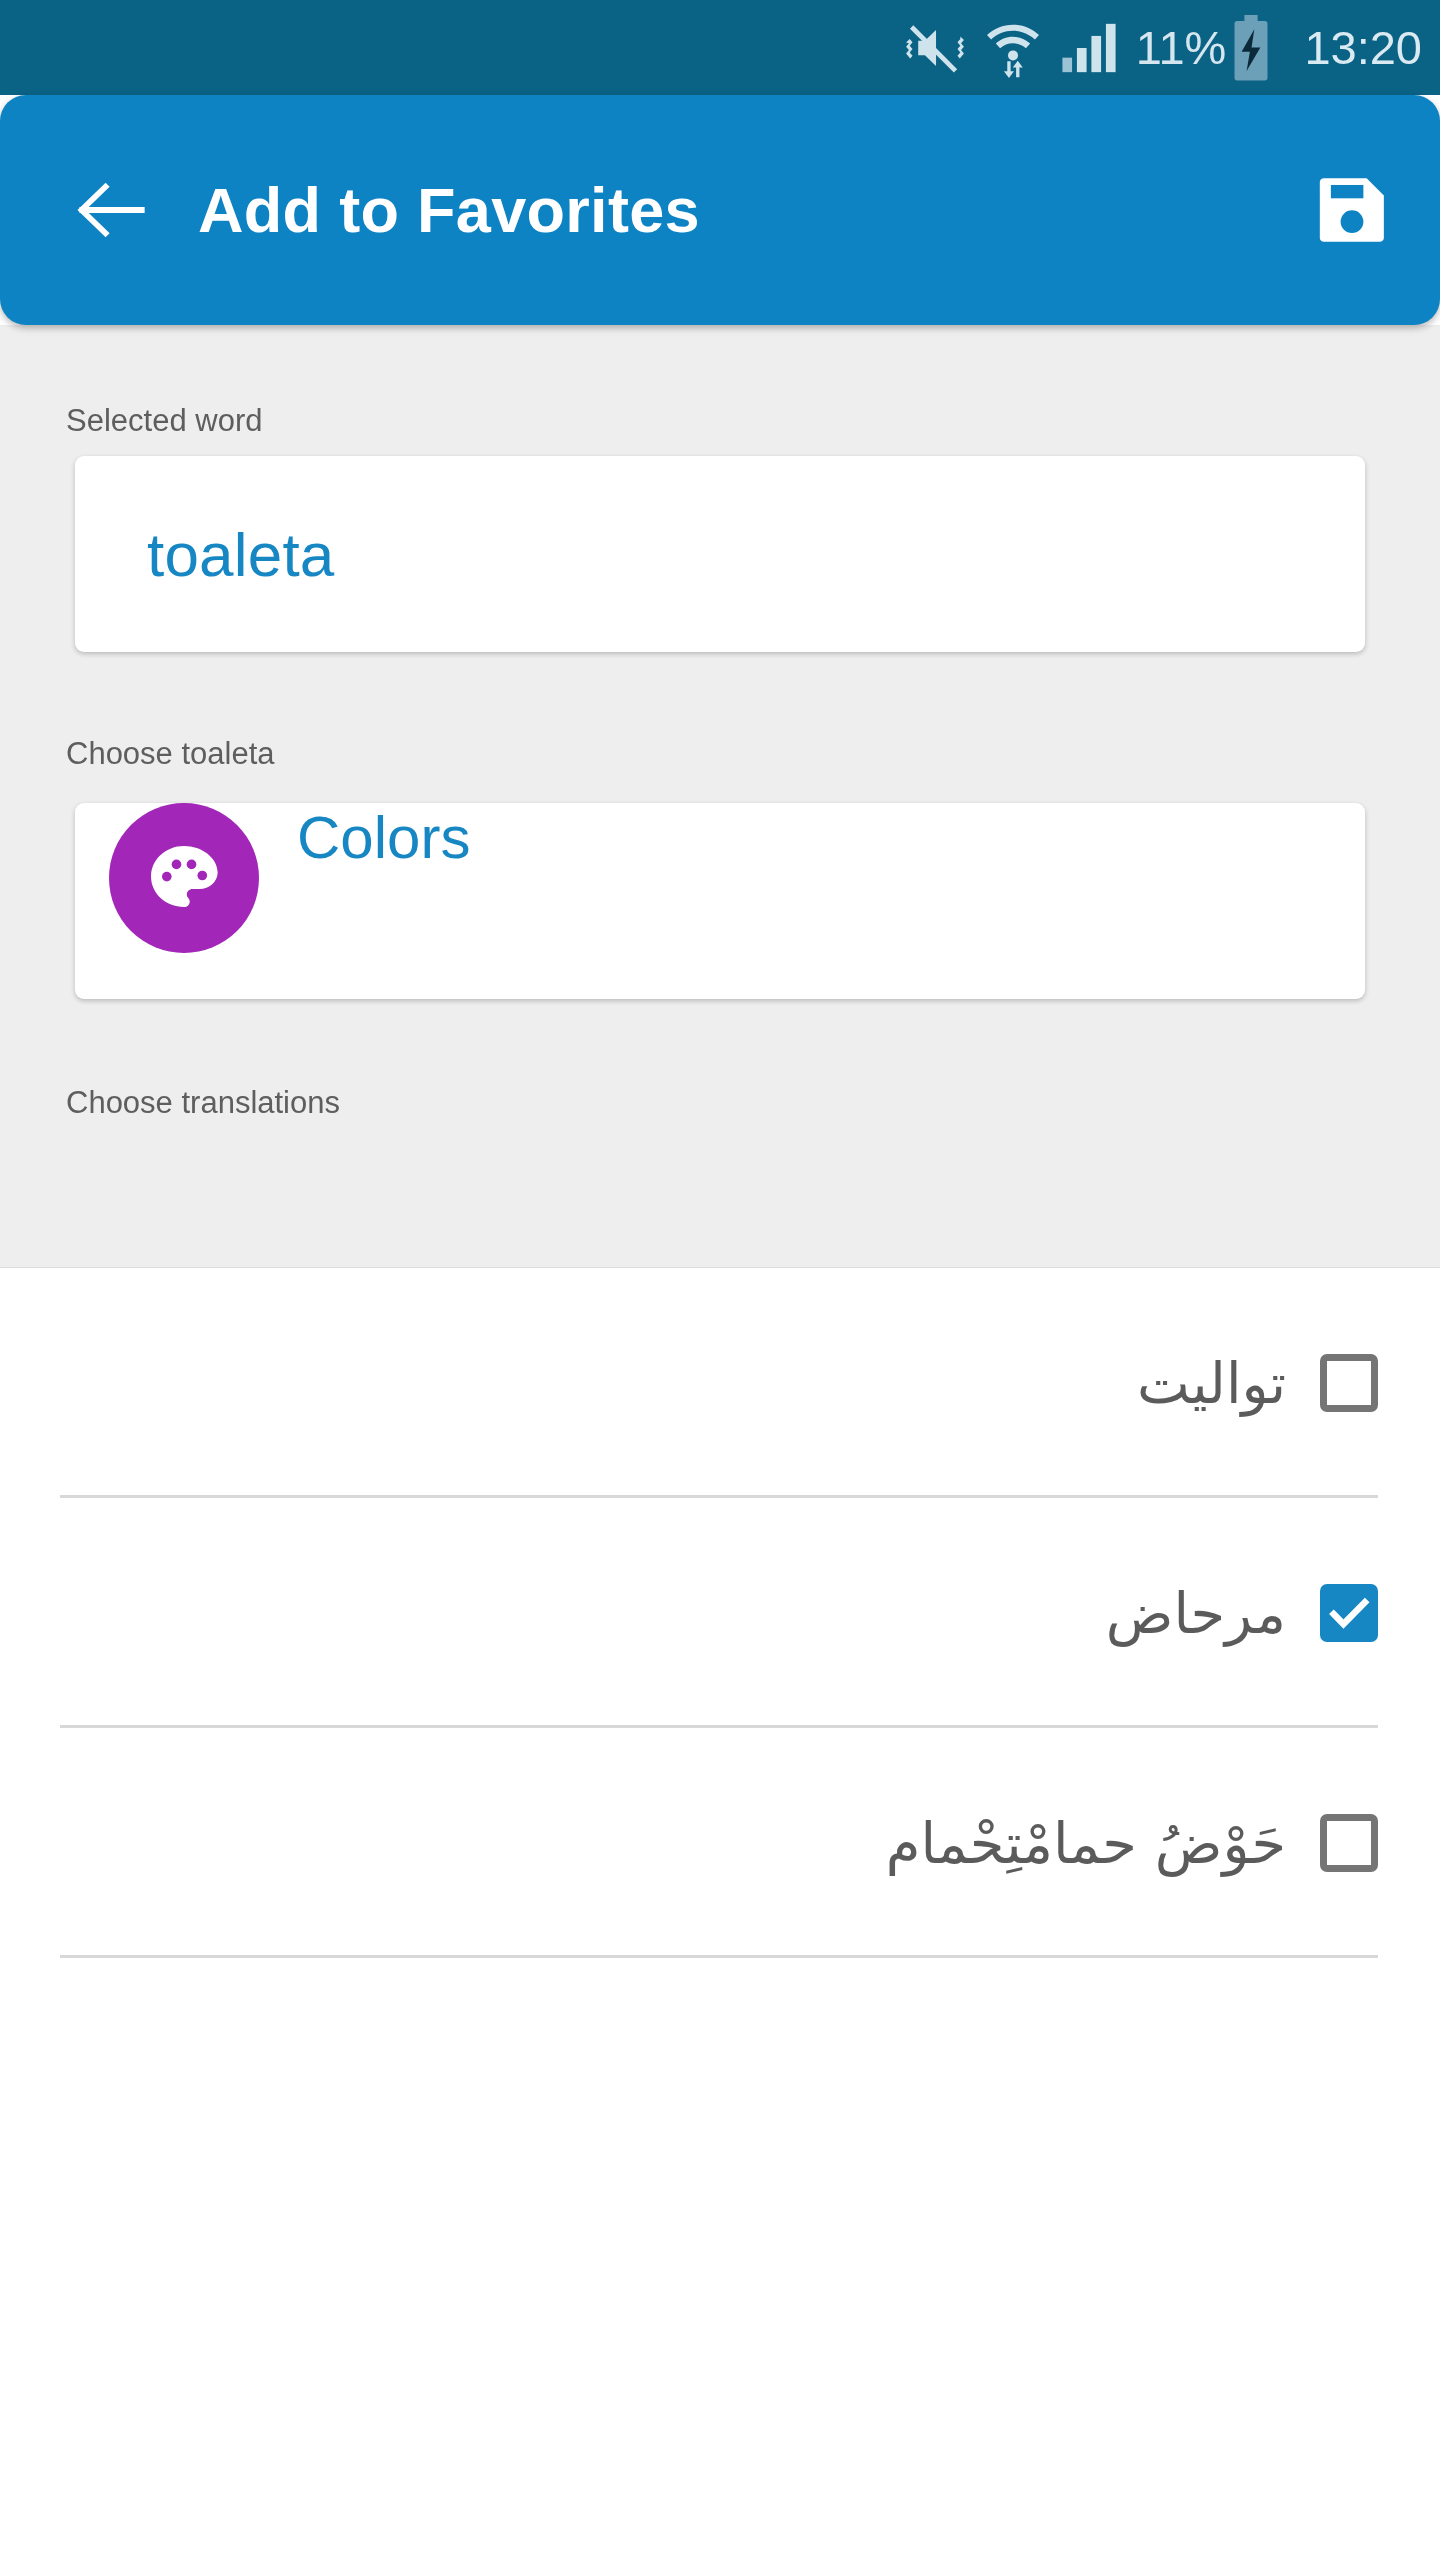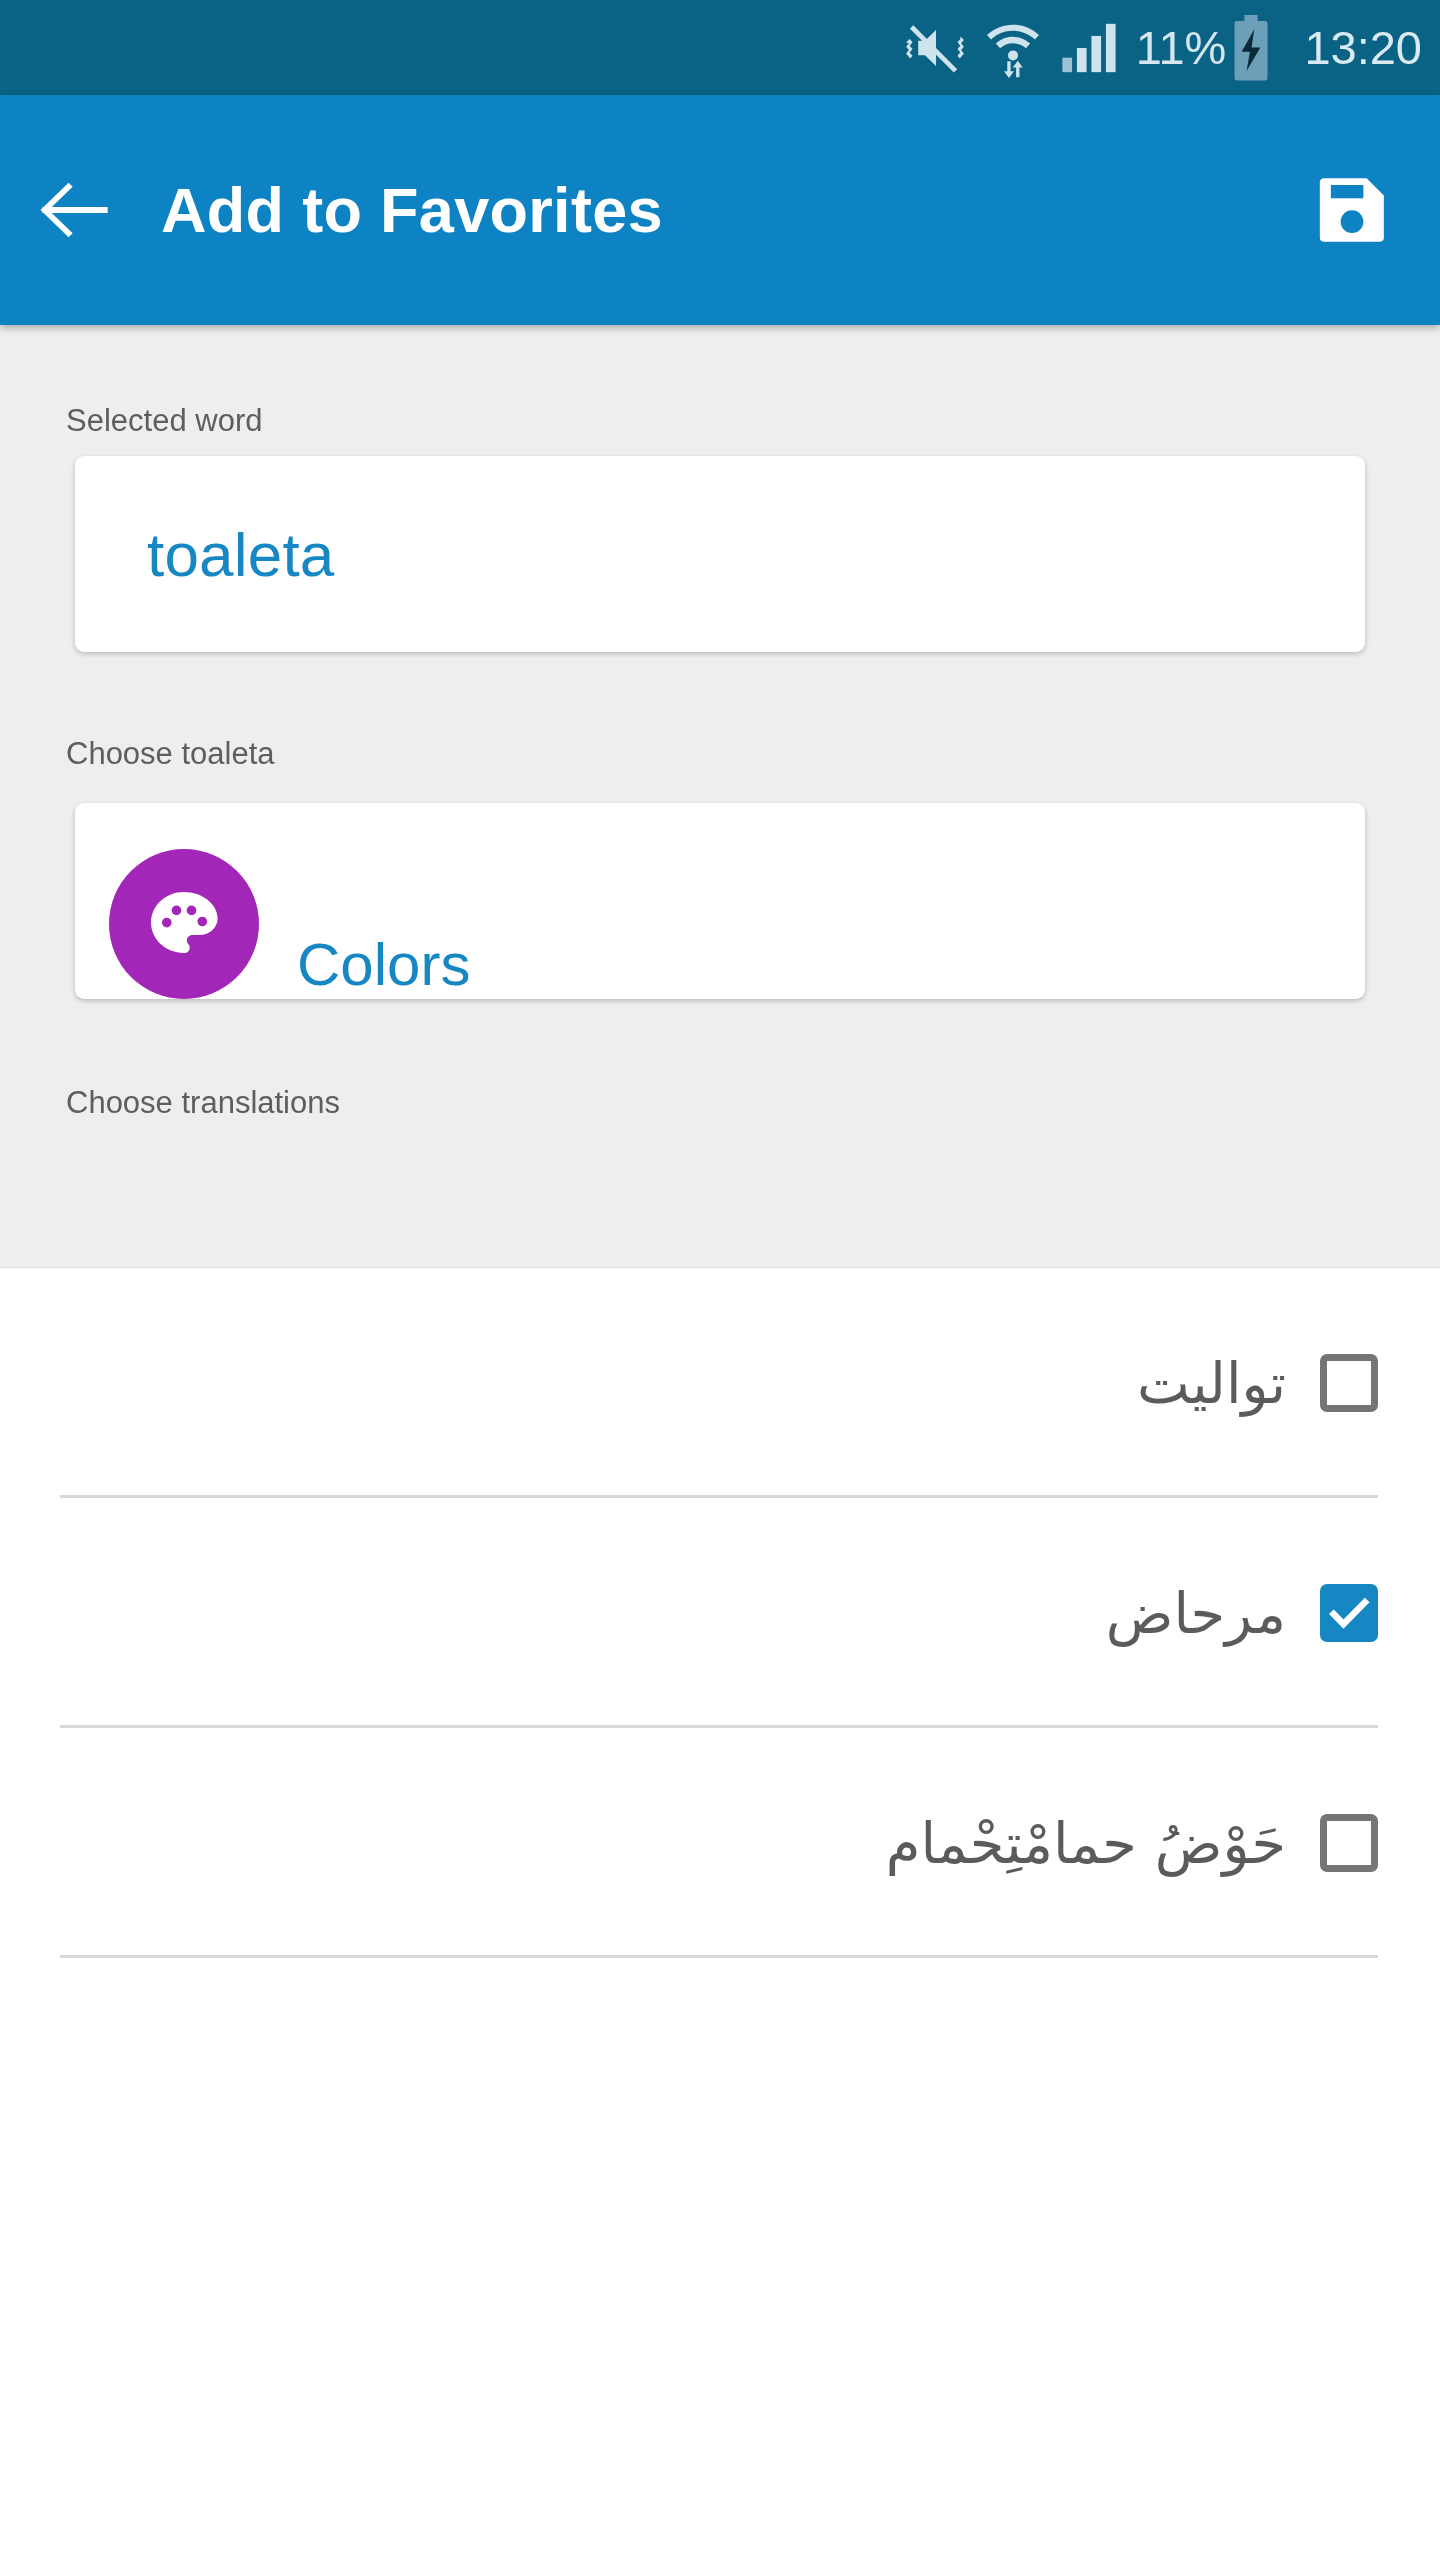--- a/index.html
+++ b/index.html
@@ -26,24 +26,25 @@
     font-family:"Liberation Sans", sans-serif;
   }
   .sb-clock{ font-size:47px; color:#d9eaf2; margin-left:14px; }
   .pct-battery{ display:flex; align-items:center; gap:4px; }
 
   
   .app-bar{
     height:230px; width:100%;
     background:#0d83c4;
     display:flex; align-items:center;
-    padding:0 40px 0 31px;
+    padding:0 40px 0 68px;
     position:relative;
     box-shadow:0 3px 7px rgba(0,0,0,0.28);
     z-index:5;
+    border-radius:26px;
   }
   .back-btn{
     width:86px; height:86px;
     display:flex; align-items:center; justify-content:center;
     flex:0 0 auto;
   }
   .app-title{
     color:#ffffff;
     font-size:63px;
     font-weight:bold;
@@ -87,21 +88,21 @@
     padding-left:72px;
     margin-top:20px;
   }
   .word-value{
     font-size:62px;
     color:#1787c4;
     letter-spacing:0.2px;
   }
   .folder-card{
     height:196px;
-    display:flex; align-items:flex-end;
+    display:flex; align-items:flex-start;
     padding-left:34px;
     gap:38px;
   }
   .folder-avatar{
     width:150px; height:150px;
     border-radius:50%;
     background:#a227b8;
     display:flex; align-items:center; justify-content:center;
     flex:0 0 auto;
   }

